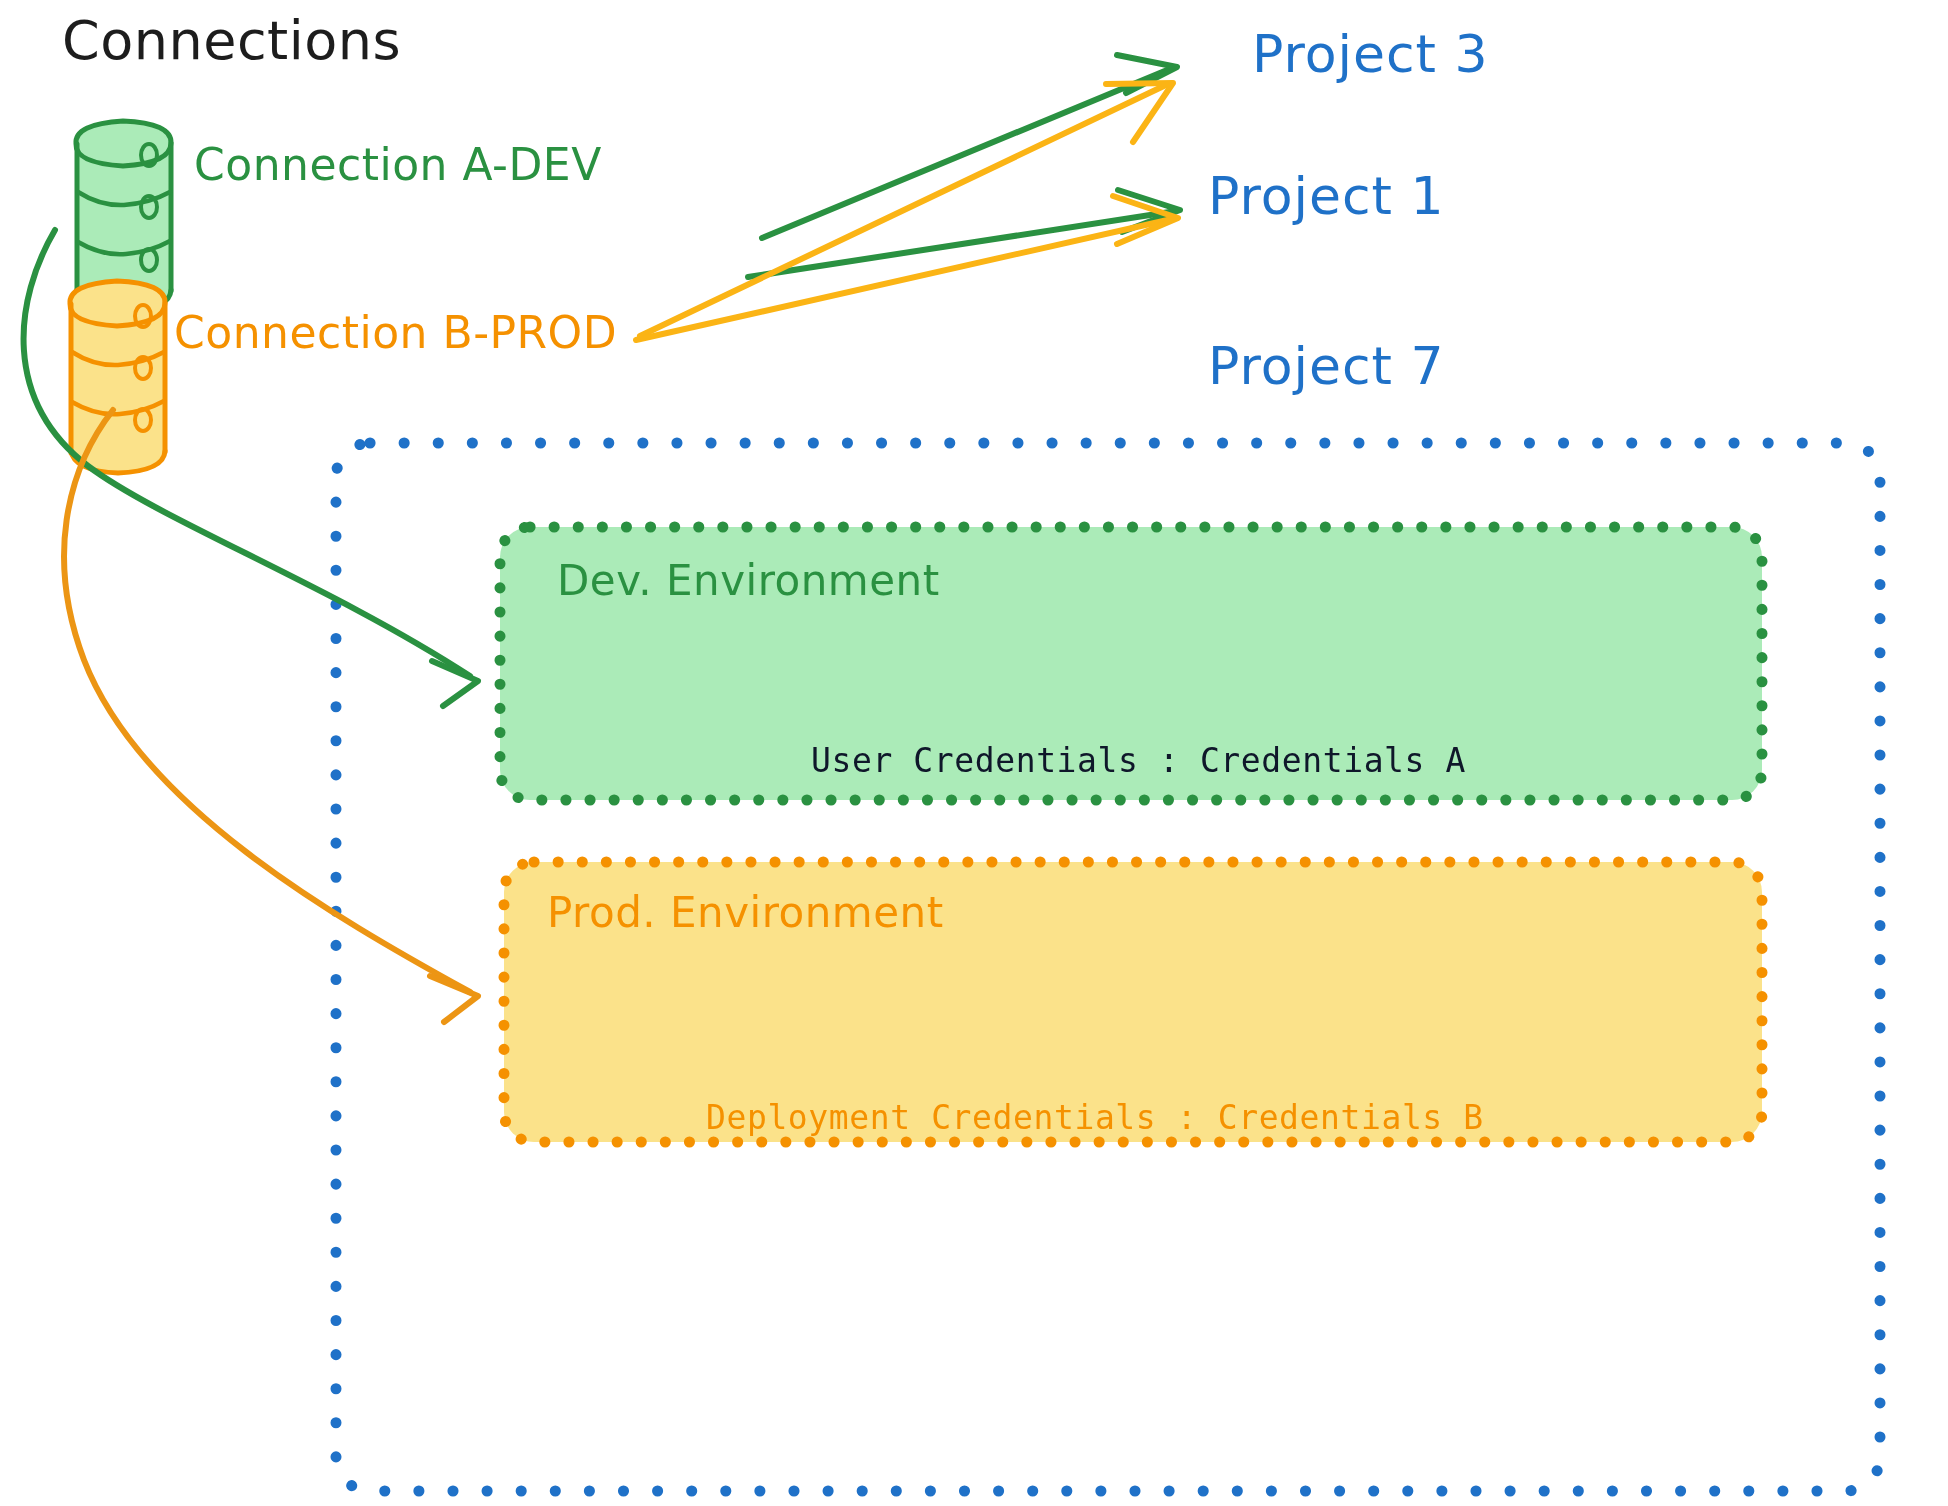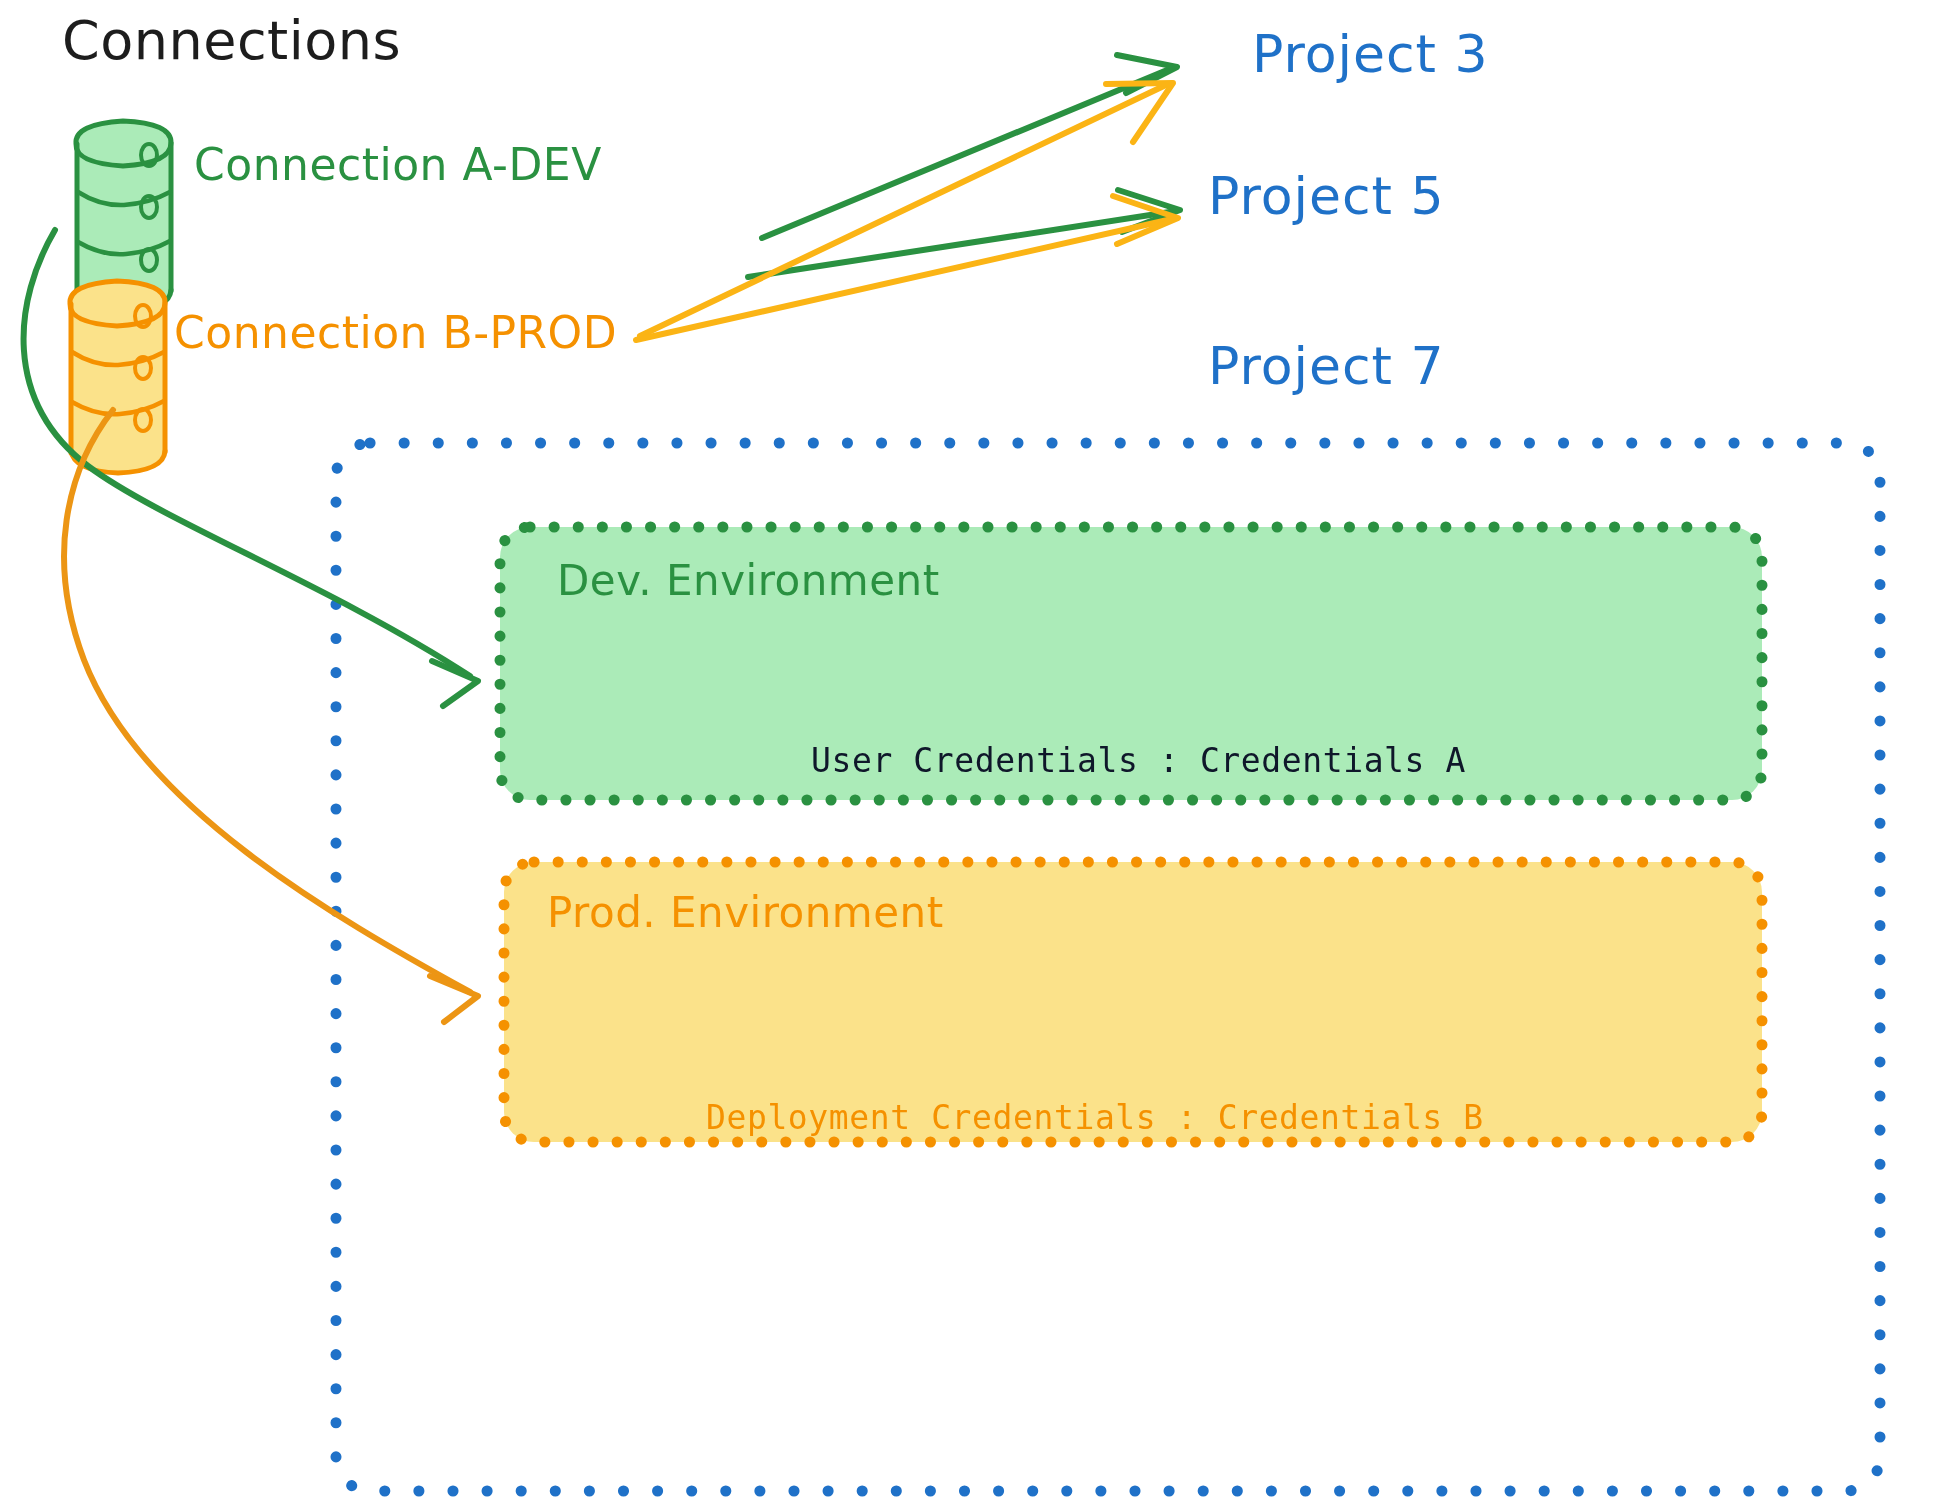--- a/index.html
+++ b/index.html
@@ -134,21 +134,21 @@
 </svg>
 
 <div class="lbl title-connections">Connections</div>
 
 <div class="lbl conn-label conn-a">Connection A-DEV</div>
 
 <div class="lbl conn-label conn-b">Connection B-PROD</div>
 
 <div class="lbl project-label proj3">Project 3</div>
 
-<div class="lbl project-label proj2">Project 5</div>
+<div class="lbl project-label proj2">Project 1</div>
 
 <div class="lbl project-label proj1">Project 7</div>
 
 <div class="lbl env-title env-title-dev">Dev. Environment</div>
 
 <div class="lbl cred-line cred-dev">User Credentials : Credentials A</div>
 
 <div class="lbl env-title env-title-prod">Prod. Environment</div>
 
 <div class="lbl cred-line cred-prod">Deployment Credentials : Credentials B</div>

